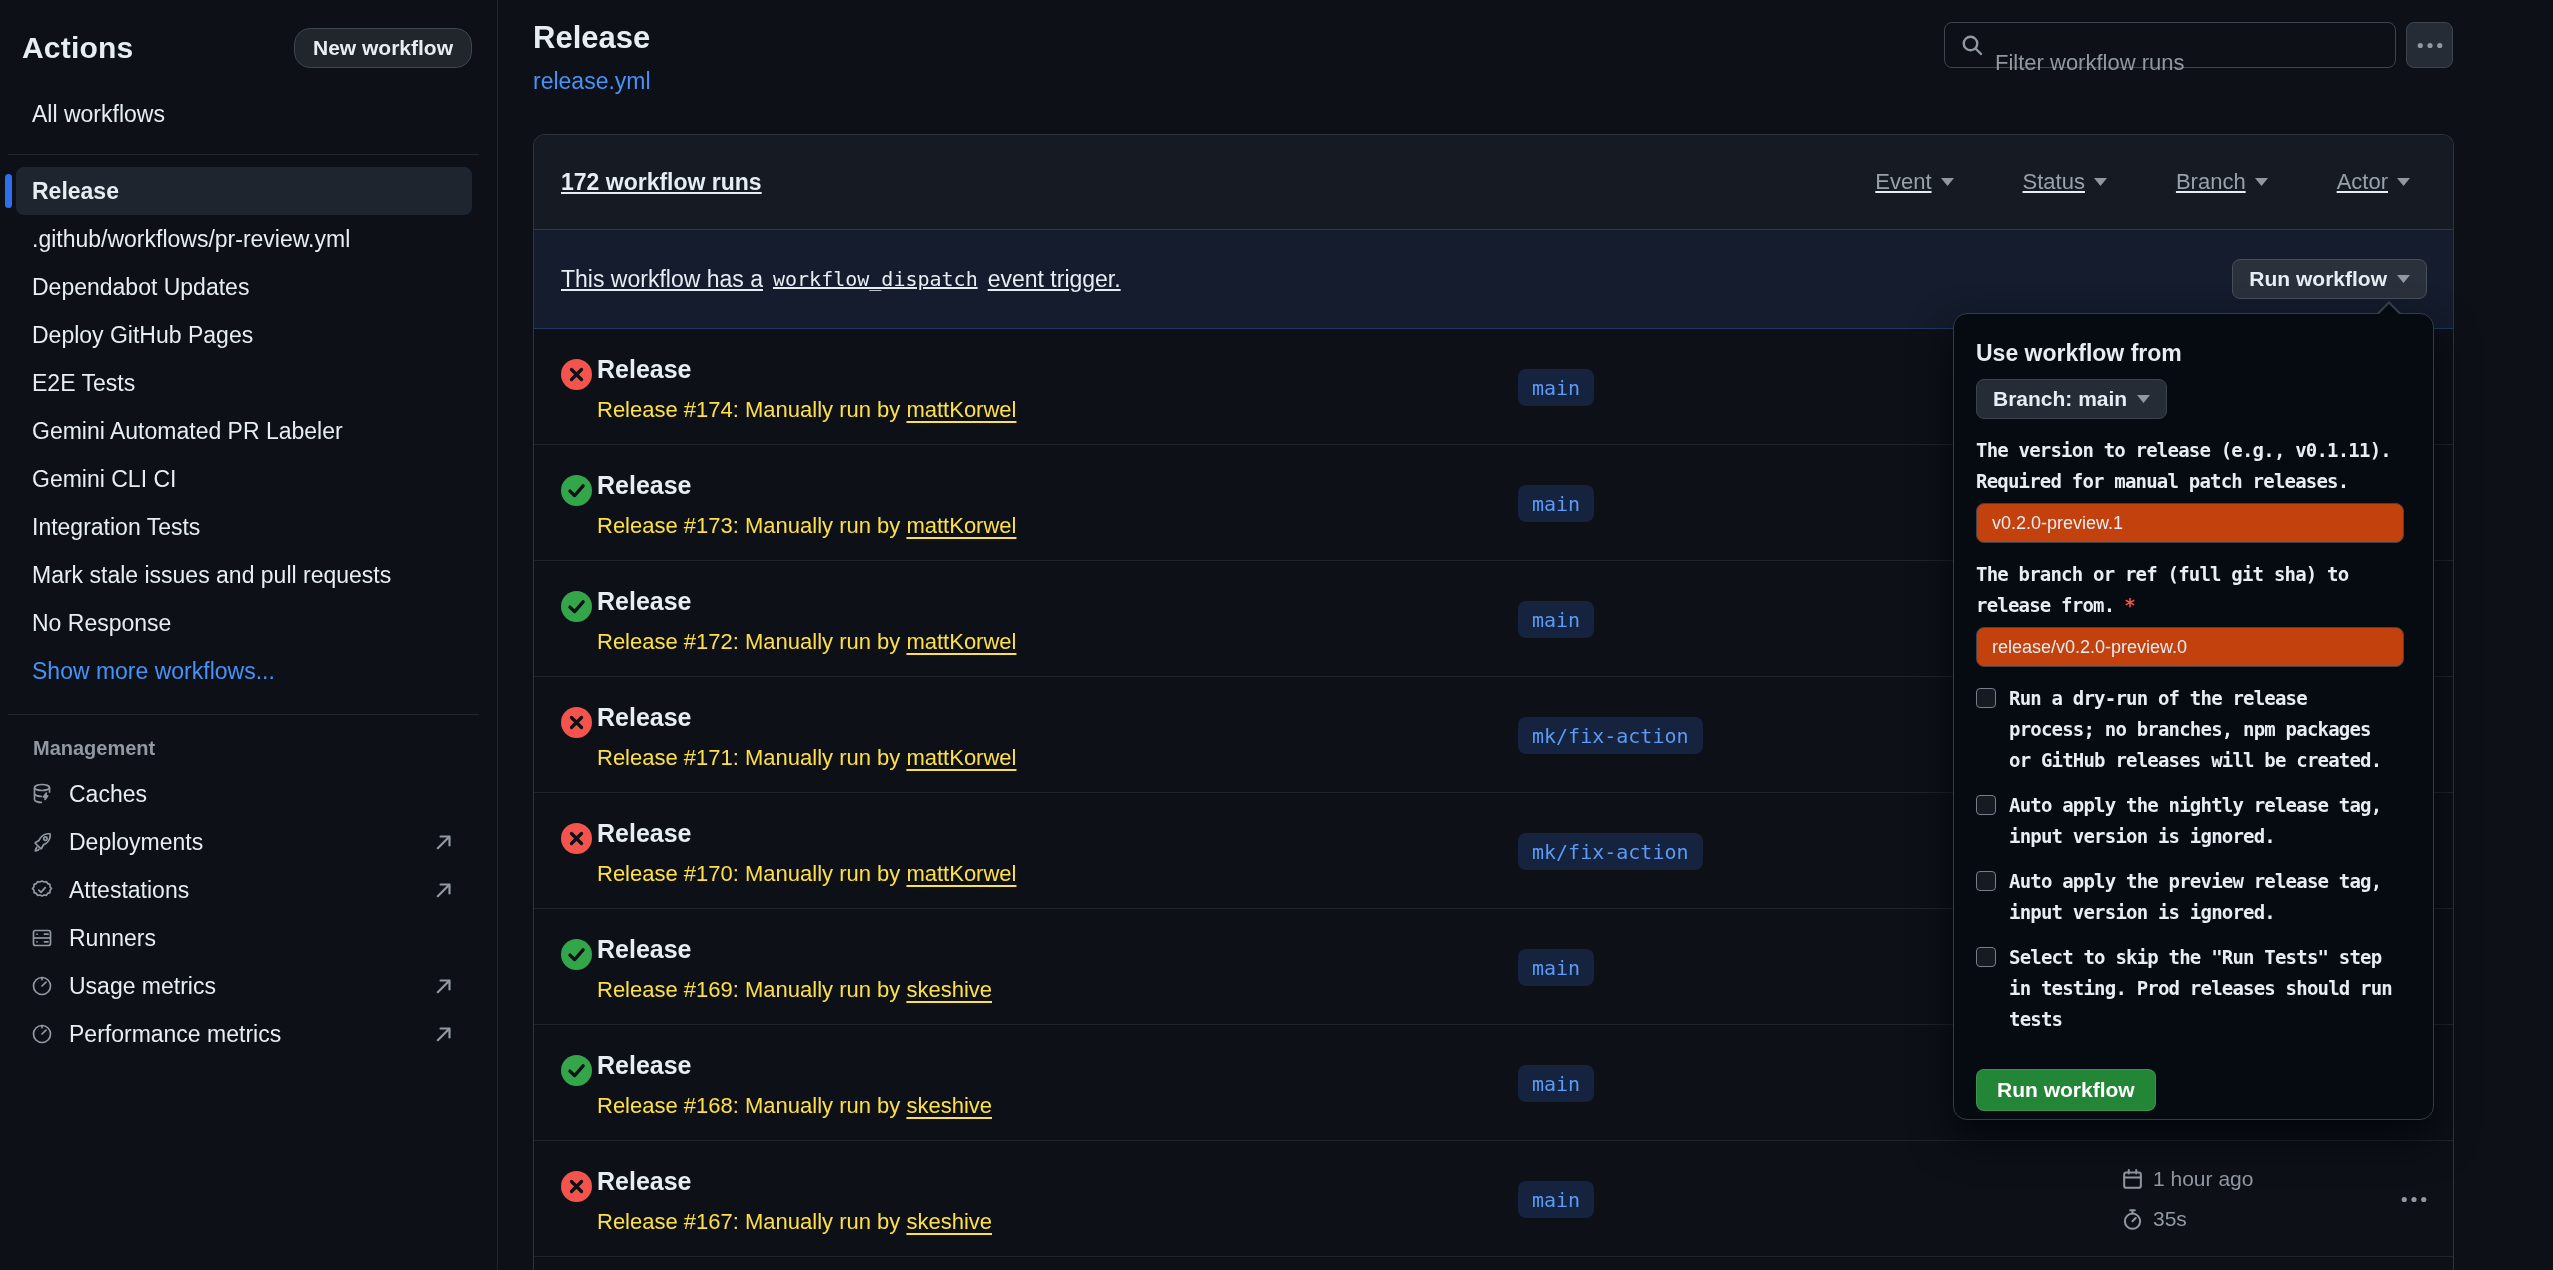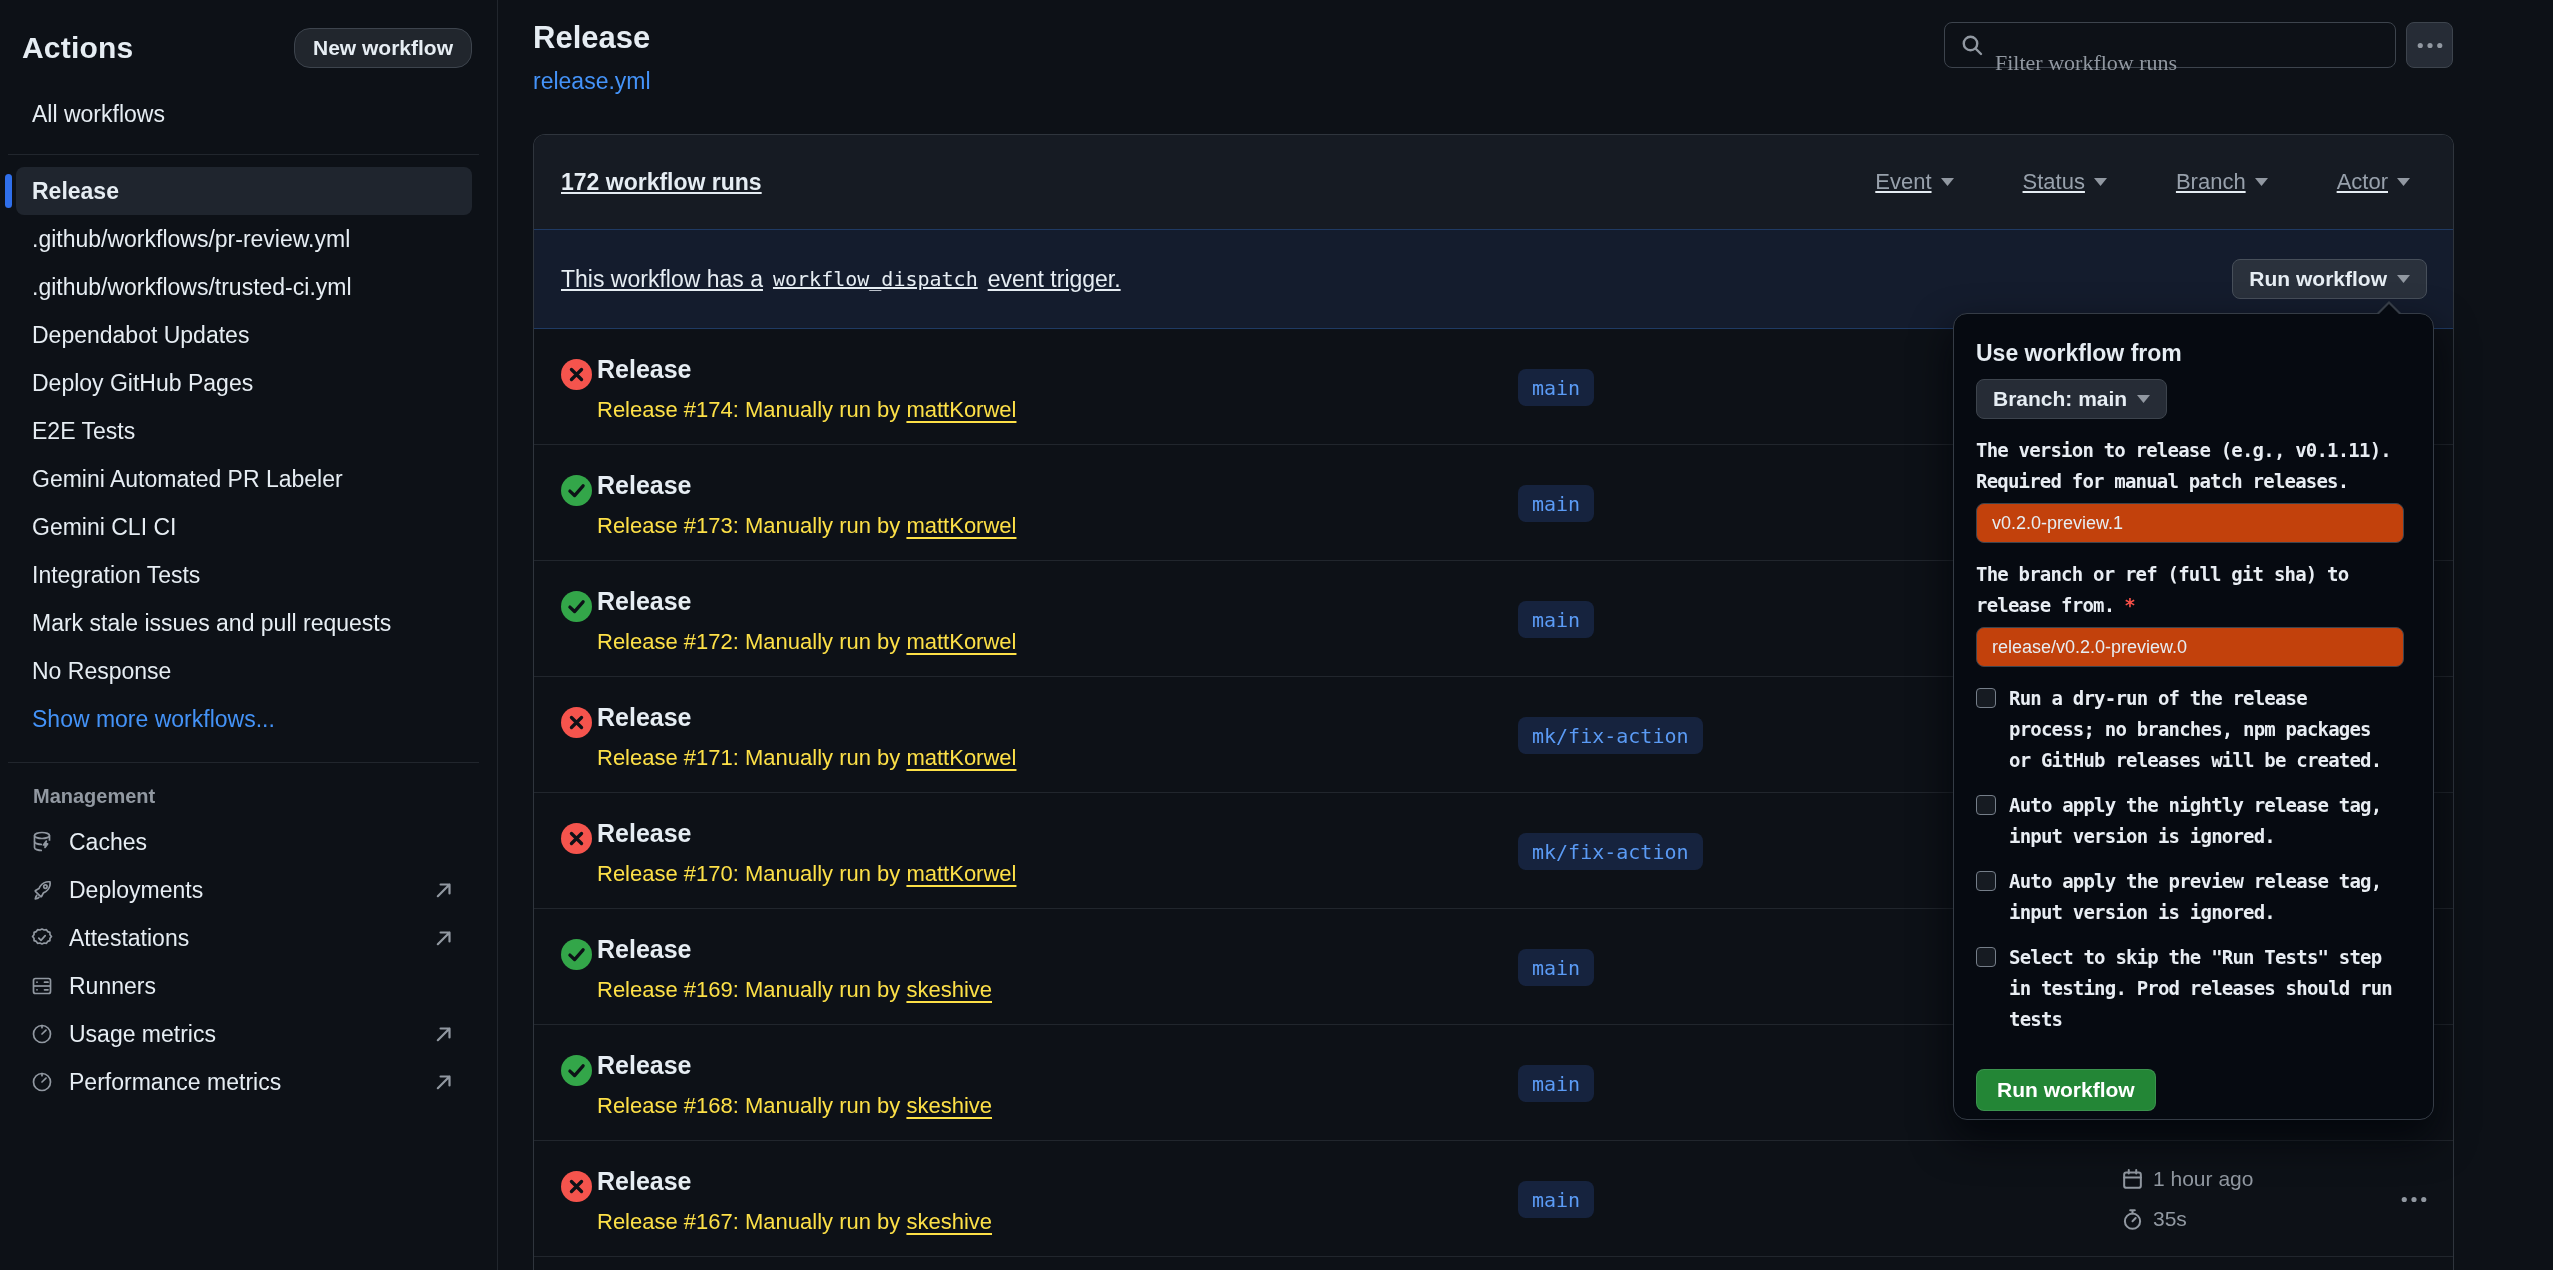--- a/index.html
+++ b/index.html
@@ -53,21 +53,21 @@
   .page-title { font-size:31px; font-weight:600; }
   .file-link { display:inline-block; margin-top:12px; font-size:23px; color:#4493f8; }
 
   .search-box {
     position:absolute; left:1944px; top:22px; width:452px; height:46px;
     border:1px solid #3d444d; border-radius:8px; background:#0d1117;
     display:flex; align-items:center; padding-left:15px; gap:11px; color:#9198a1;
   }
   .search-box input {
     background:transparent; border:none; outline:none; color:#22c55e;
-    font-size:22px; width:370px; font-family:Liberation Serif, serif;margin-top:36px;
+    font-size:22px; width:370px; font-family:Liberation Sans, sans-serif;margin-top:36px;
   }
   .search-box input::placeholder { color:#9198a1; }
   .kebab-btn {
     position:absolute; left:2406px; top:22px; width:47px; height:46px;
     background:#262c36; border:1px solid #3d444d; border-radius:8px;
     display:flex; align-items:center; justify-content:center; color:#9198a1; cursor:pointer;
   }
 
   
   .runs-container {
@@ -162,23 +162,20 @@
     <button class="btn-secondary">New workflow</button>
   </div>
   <div class="all-workflows">All workflows</div>
   <hr class="sb-divider">
   <nav class="side-list">
       <div class="side-item selected">
     <span>Release</span>
   </div>
       <div class="side-item">
     <span>.github/workflows/pr-review.yml</span>
-  </div>
-      <div class="side-item">
-    <span>.github/workflows/trusted-ci.yml</span>
   </div>
       <div class="side-item">
     <span>Dependabot Updates</span>
   </div>
       <div class="side-item">
     <span>Deploy GitHub Pages</span>
   </div>
       <div class="side-item">
     <span>E2E Tests</span>
   </div>

